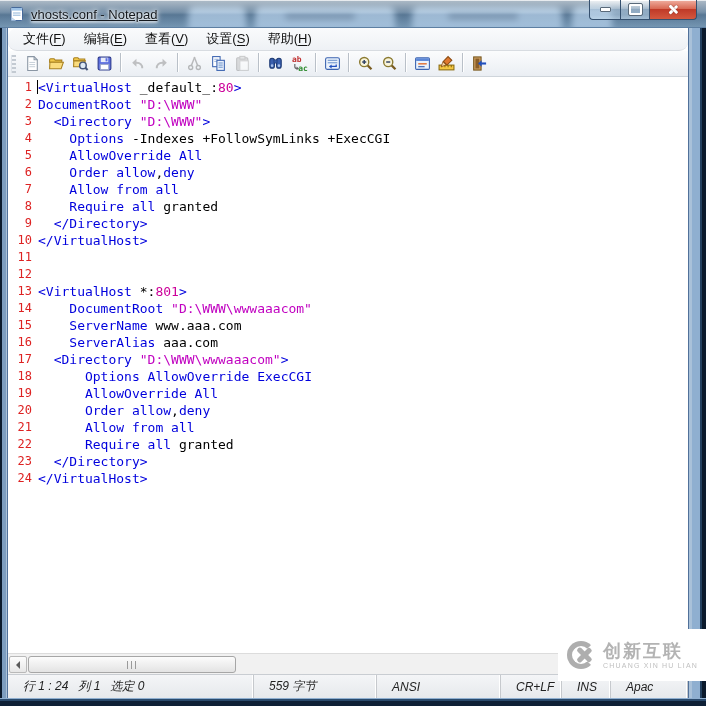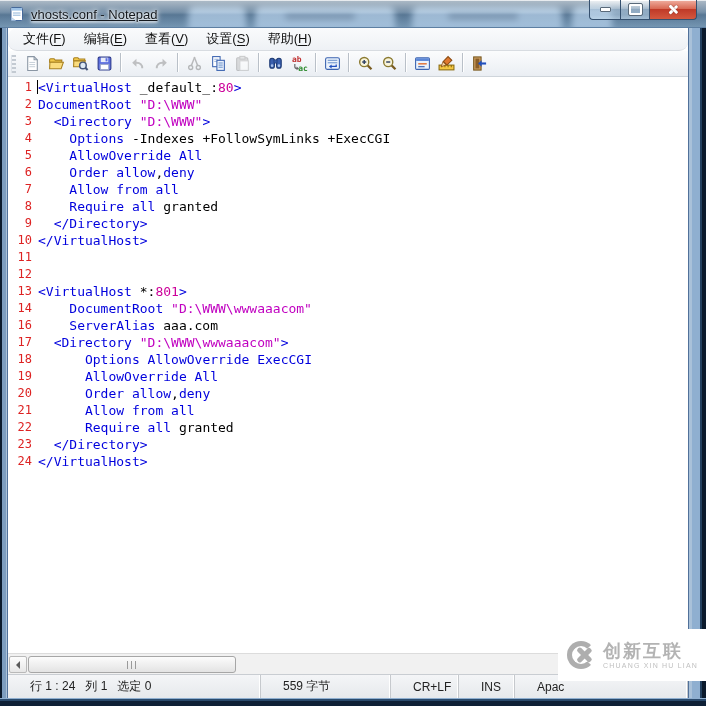--- a/index.html
+++ b/index.html
@@ -86,22 +86,22 @@
             background:linear-gradient(180deg,#fdfdfd,#e6e6e6);display:flex;align-items:center;justify-content:center;}
   .hs-arrow::before{content:"";width:0;height:0;border:4px solid transparent;border-right-color:#5a5a5a;margin-left:-4px;}
   .hs-thumb{position:absolute;left:20px;top:2px;width:206px;height:15px;border:1px solid #a6a6a6;border-radius:3px;
             background:linear-gradient(180deg,#fcfcfc,#e3e3e3);display:flex;align-items:center;justify-content:center;}
   .hs-grip{width:11px;height:8px;
             background:repeating-linear-gradient(90deg,#9a9a9a 0 1px,transparent 1px 4px);}
 
   
   .statusbar{height:23px;flex:0 0 auto;display:flex;align-items:stretch;font-size:12px;color:#222;
              background:linear-gradient(180deg,#f4f5f7,#e6e9ec);border-top:1px solid #c9cdd2;}
-  .status-cell{display:flex;align-items:center;padding-left:22px;white-space:pre;overflow:hidden;
-               border-right:1px solid #c6c9cd;box-shadow:inset -1px 0 0 #fff;}
+  .status-cell{display:flex;align-items:center;padding-left:15px;white-space:pre;overflow:hidden;
+               border-right:1px solid #c6c9cd;box-shadow:inset -1px 0 0 #fff;font-style:italic;}
 
   
   .watermark{position:absolute;left:558px;top:629px;width:148px;height:52px;background:#fff;z-index:20;
              display:flex;align-items:center;padding-left:8px;box-sizing:border-box;}
   .wm-logo{position:relative;width:30px;height:30px;flex:0 0 auto;margin-right:7px;}
   .wm-ring{position:absolute;inset:1px;border:5px solid #aeaeae;border-right-color:transparent;border-radius:50%;}
   .wm-x{position:absolute;left:9px;top:7px;width:18px;height:16px;}
   .wm-x::before,.wm-x::after{content:"";position:absolute;left:7px;top:-1px;width:4.5px;height:18px;background:#aeaeae;border-radius:2px;}
   .wm-x::before{transform:rotate(45deg);}
   .wm-x::after{transform:rotate(-45deg);}
@@ -350,39 +350,41 @@
         <div class="code-row"><div class="ln">5</div><div class="code-text"><span class="p">    </span><span class="k">AllowOverride</span><span class="p"> </span><span class="k">All</span></div></div>
         <div class="code-row"><div class="ln">6</div><div class="code-text"><span class="p">    </span><span class="k">Order</span><span class="p"> </span><span class="k">allow</span><span class="p">,</span><span class="k">deny</span></div></div>
         <div class="code-row"><div class="ln">7</div><div class="code-text"><span class="p">    </span><span class="k">Allow</span><span class="p"> </span><span class="k">from</span><span class="p"> </span><span class="k">all</span></div></div>
         <div class="code-row"><div class="ln">8</div><div class="code-text"><span class="p">    </span><span class="k">Require</span><span class="p"> </span><span class="k">all</span><span class="p"> granted</span></div></div>
         <div class="code-row"><div class="ln">9</div><div class="code-text"><span class="p">  </span><span class="k">&lt;/Directory&gt;</span></div></div>
         <div class="code-row"><div class="ln">10</div><div class="code-text"><span class="k">&lt;/VirtualHost&gt;</span></div></div>
         <div class="code-row"><div class="ln">11</div><div class="code-text"></div></div>
         <div class="code-row"><div class="ln">12</div><div class="code-text"></div></div>
         <div class="code-row"><div class="ln">13</div><div class="code-text"><span class="k">&lt;VirtualHost</span><span class="p"> *:</span><span class="n">801</span><span class="k">&gt;</span></div></div>
         <div class="code-row"><div class="ln">14</div><div class="code-text"><span class="p">    </span><span class="k">DocumentRoot</span><span class="p"> </span><span class="s">"D:\WWW\wwwaaacom"</span></div></div>
+        <div class="code-row"><div class="ln">15</div><div class="code-text"><span class="p">    </span><span class="k">ServerName</span><span class="p"> www.aaa.com</span></div></div>
         <div class="code-row"><div class="ln">16</div><div class="code-text"><span class="p">    </span><span class="k">ServerAlias</span><span class="p"> aaa.com</span></div></div>
         <div class="code-row"><div class="ln">17</div><div class="code-text"><span class="p">  </span><span class="k">&lt;Directory</span><span class="p"> </span><span class="s">"D:\WWW\wwwaaacom"</span><span class="k">&gt;</span></div></div>
         <div class="code-row"><div class="ln">18</div><div class="code-text"><span class="p">      </span><span class="k">Options</span><span class="p"> </span><span class="k">AllowOverride</span><span class="p"> </span><span class="k">ExecCGI</span></div></div>
         <div class="code-row"><div class="ln">19</div><div class="code-text"><span class="p">      </span><span class="k">AllowOverride</span><span class="p"> </span><span class="k">All</span></div></div>
         <div class="code-row"><div class="ln">20</div><div class="code-text"><span class="p">      </span><span class="k">Order</span><span class="p"> </span><span class="k">allow</span><span class="p">,</span><span class="k">deny</span></div></div>
         <div class="code-row"><div class="ln">21</div><div class="code-text"><span class="p">      </span><span class="k">Allow</span><span class="p"> </span><span class="k">from</span><span class="p"> </span><span class="k">all</span></div></div>
         <div class="code-row"><div class="ln">22</div><div class="code-text"><span class="p">      </span><span class="k">Require</span><span class="p"> </span><span class="k">all</span><span class="p"> granted</span></div></div>
         <div class="code-row"><div class="ln">23</div><div class="code-text"><span class="p">  </span><span class="k">&lt;/Directory&gt;</span></div></div>
         <div class="code-row"><div class="ln">24</div><div class="code-text"><span class="k">&lt;/VirtualHost&gt;</span></div></div>
       </div>
     <div class="hscroll">
       <div class="hs-arrow"></div>
       <div class="hs-thumb">
         <span class="hs-grip"></span>
       </div>
     </div>
     <div class="statusbar">
         <div class="status-cell" style="width: 230px;">行 1 : 24   列 1   选定 0</div>
         <div class="status-cell" style="width: 107px;">559 字节</div>
+        <div class="status-cell" style="width: 108px;">ANSI</div>
         <div class="status-cell" style="width: 45px;">CR+LF</div>
         <div class="status-cell" style="width: 33px;">INS</div>
         <div class="status-cell" style="flex: 1 1 0%;">Apac</div>
       </div>
   </div>
 
   <div class="watermark">
     <div class="wm-logo">
       <div class="wm-ring"></div>
       <div class="wm-x"></div>

